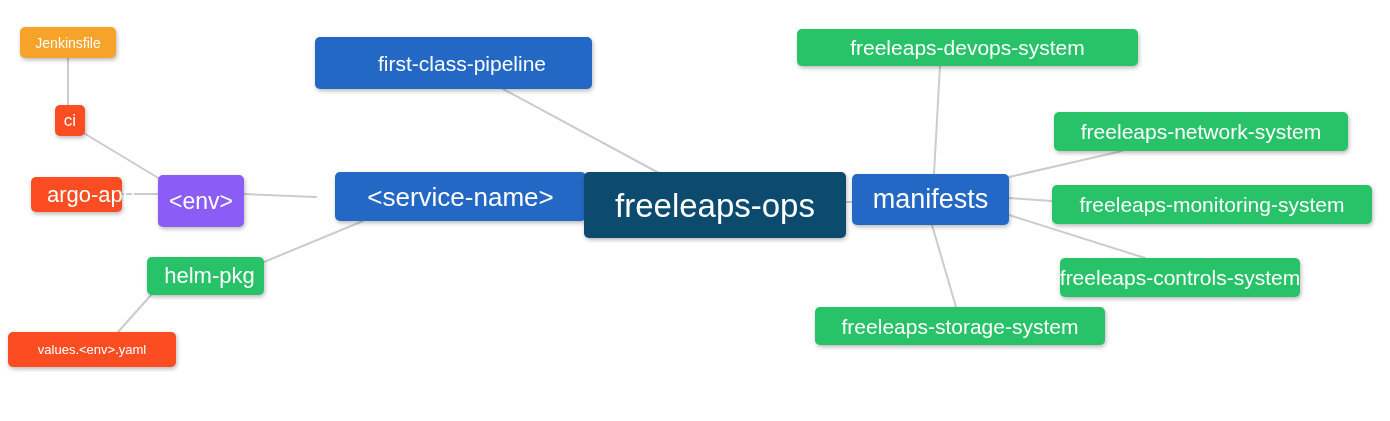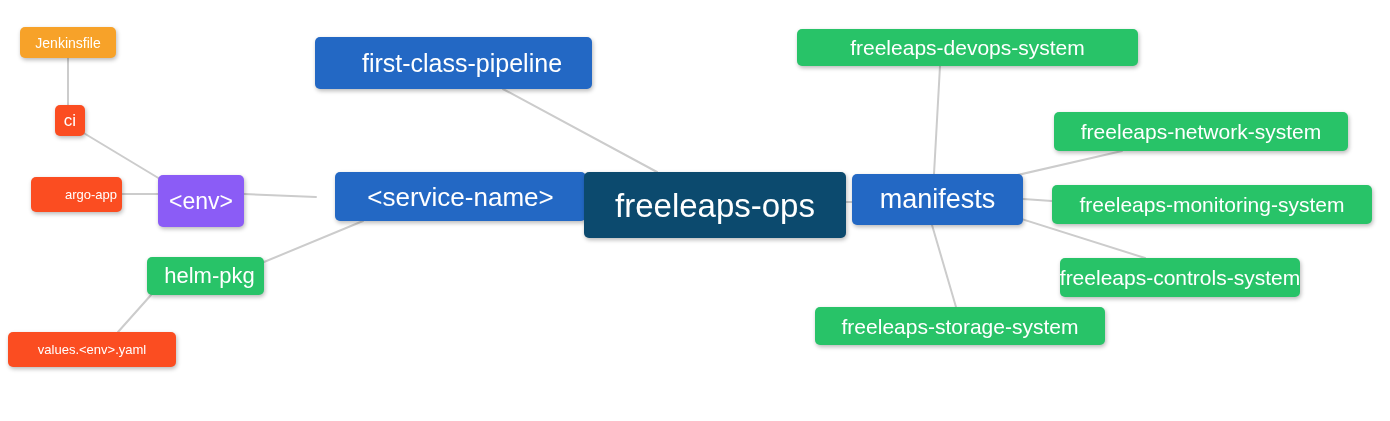--- a/index.html
+++ b/index.html
@@ -47,27 +47,27 @@
       <line x1="846" y1="202" x2="852" y2="202" stroke="#cccccc" stroke-width="2" stroke-linecap="round"></line>
       <line x1="934" y1="174" x2="940" y2="66" stroke="#cccccc" stroke-width="2" stroke-linecap="round"></line>
       <line x1="1009" y1="177" x2="1122" y2="151" stroke="#cccccc" stroke-width="2" stroke-linecap="round"></line>
       <line x1="1009" y1="198" x2="1052" y2="201" stroke="#cccccc" stroke-width="2" stroke-linecap="round"></line>
       <line x1="1009" y1="215" x2="1145" y2="258" stroke="#cccccc" stroke-width="2" stroke-linecap="round"></line>
       <line x1="932" y1="225" x2="956" y2="307" stroke="#cccccc" stroke-width="2" stroke-linecap="round"></line>
     </svg>
   <div>
       <div class="node" style="left: 20px; top: 27px; width: 96px; height: 31px; font-size: 14px; background: rgb(247, 162, 41);">Jenkinsfile</div>
       <div class="node" style="left: 55px; top: 105px; width: 30px; height: 31px; font-size: 17px; background: rgb(251, 77, 33);">ci</div>
-      <div class="node" style="left: 31px; top: 177px; width: 91px; height: 35px; font-size: 13px; background: rgb(251, 77, 33); padding-left: 29px;">argo-app</div>
+      <div class="node" style="left: 31px; top: 177px; width: 91px; height: 35px; font-size: 22px; background: rgb(251, 77, 33); padding-left: 29px;">argo-app</div>
       <div class="node" style="left: 158px; top: 175px; width: 86px; height: 52px; font-size: 23px; background: #8b5cf6;">&lt;env&gt;</div>
       <div class="node" style="left: 147px; top: 257px; width: 117px; height: 38px; font-size: 22px; background: rgb(40, 195, 104); padding-left: 8px;">helm-pkg</div>
       <div class="node" style="left: 8px; top: 332px; width: 168px; height: 35px; font-size: 13px; background: rgb(251, 77, 33);">values.&lt;env&gt;.yaml</div>
-      <div class="node" style="left: 315px; top: 37px; width: 277px; height: 52px; font-size: 25px; background: rgb(35, 104, 196); padding-left: 17px;">first-class-pipeline</div>
+      <div class="node" style="left: 315px; top: 37px; width: 277px; height: 52px; font-size: 21px; background: rgb(35, 104, 196); padding-left: 17px;">first-class-pipeline</div>
       <div class="node" style="left: 316px; top: 172px; width: 251px; height: 49px; font-size: 26px; background: rgb(35, 104, 196); margin-left: 19px;">&lt;service-name&gt;</div>
       <div class="node" style="left: 584px; top: 172px; width: 262px; height: 66px; font-size: 33px; background: #0c4a6e;">freeleaps-ops</div>
-      <div class="node" style="left: 852px; top: 174px; width: 171px; height: 51px; font-size: 27px; background: rgb(35, 104, 196);">manifests</div>
+      <div class="node" style="left: 852px; top: 174px; width: 157px; height: 51px; font-size: 27px; background: rgb(35, 104, 196);">manifests</div>
       <div class="node" style="left: 797px; top: 29px; width: 341px; height: 37px; font-size: 21px; background: rgb(40, 195, 104);">freeleaps-devops-system</div>
       <div class="node" style="left: 1054px; top: 112px; width: 294px; height: 39px; font-size: 21px; background: rgb(40, 195, 104);">freeleaps-network-system</div>
       <div class="node" style="left: 1052px; top: 185px; width: 320px; height: 39px; font-size: 21px; background: rgb(40, 195, 104);">freeleaps-monitoring-system</div>
       <div class="node" style="left: 1060px; top: 258px; width: 240px; height: 39px; font-size: 21px; background: rgb(40, 195, 104);">freeleaps-controls-system</div>
       <div class="node" style="left: 815px; top: 307px; width: 290px; height: 38px; font-size: 21px; background: rgb(40, 195, 104);">freeleaps-storage-system</div>
     </div>
 </div>
 
 </body></html>

